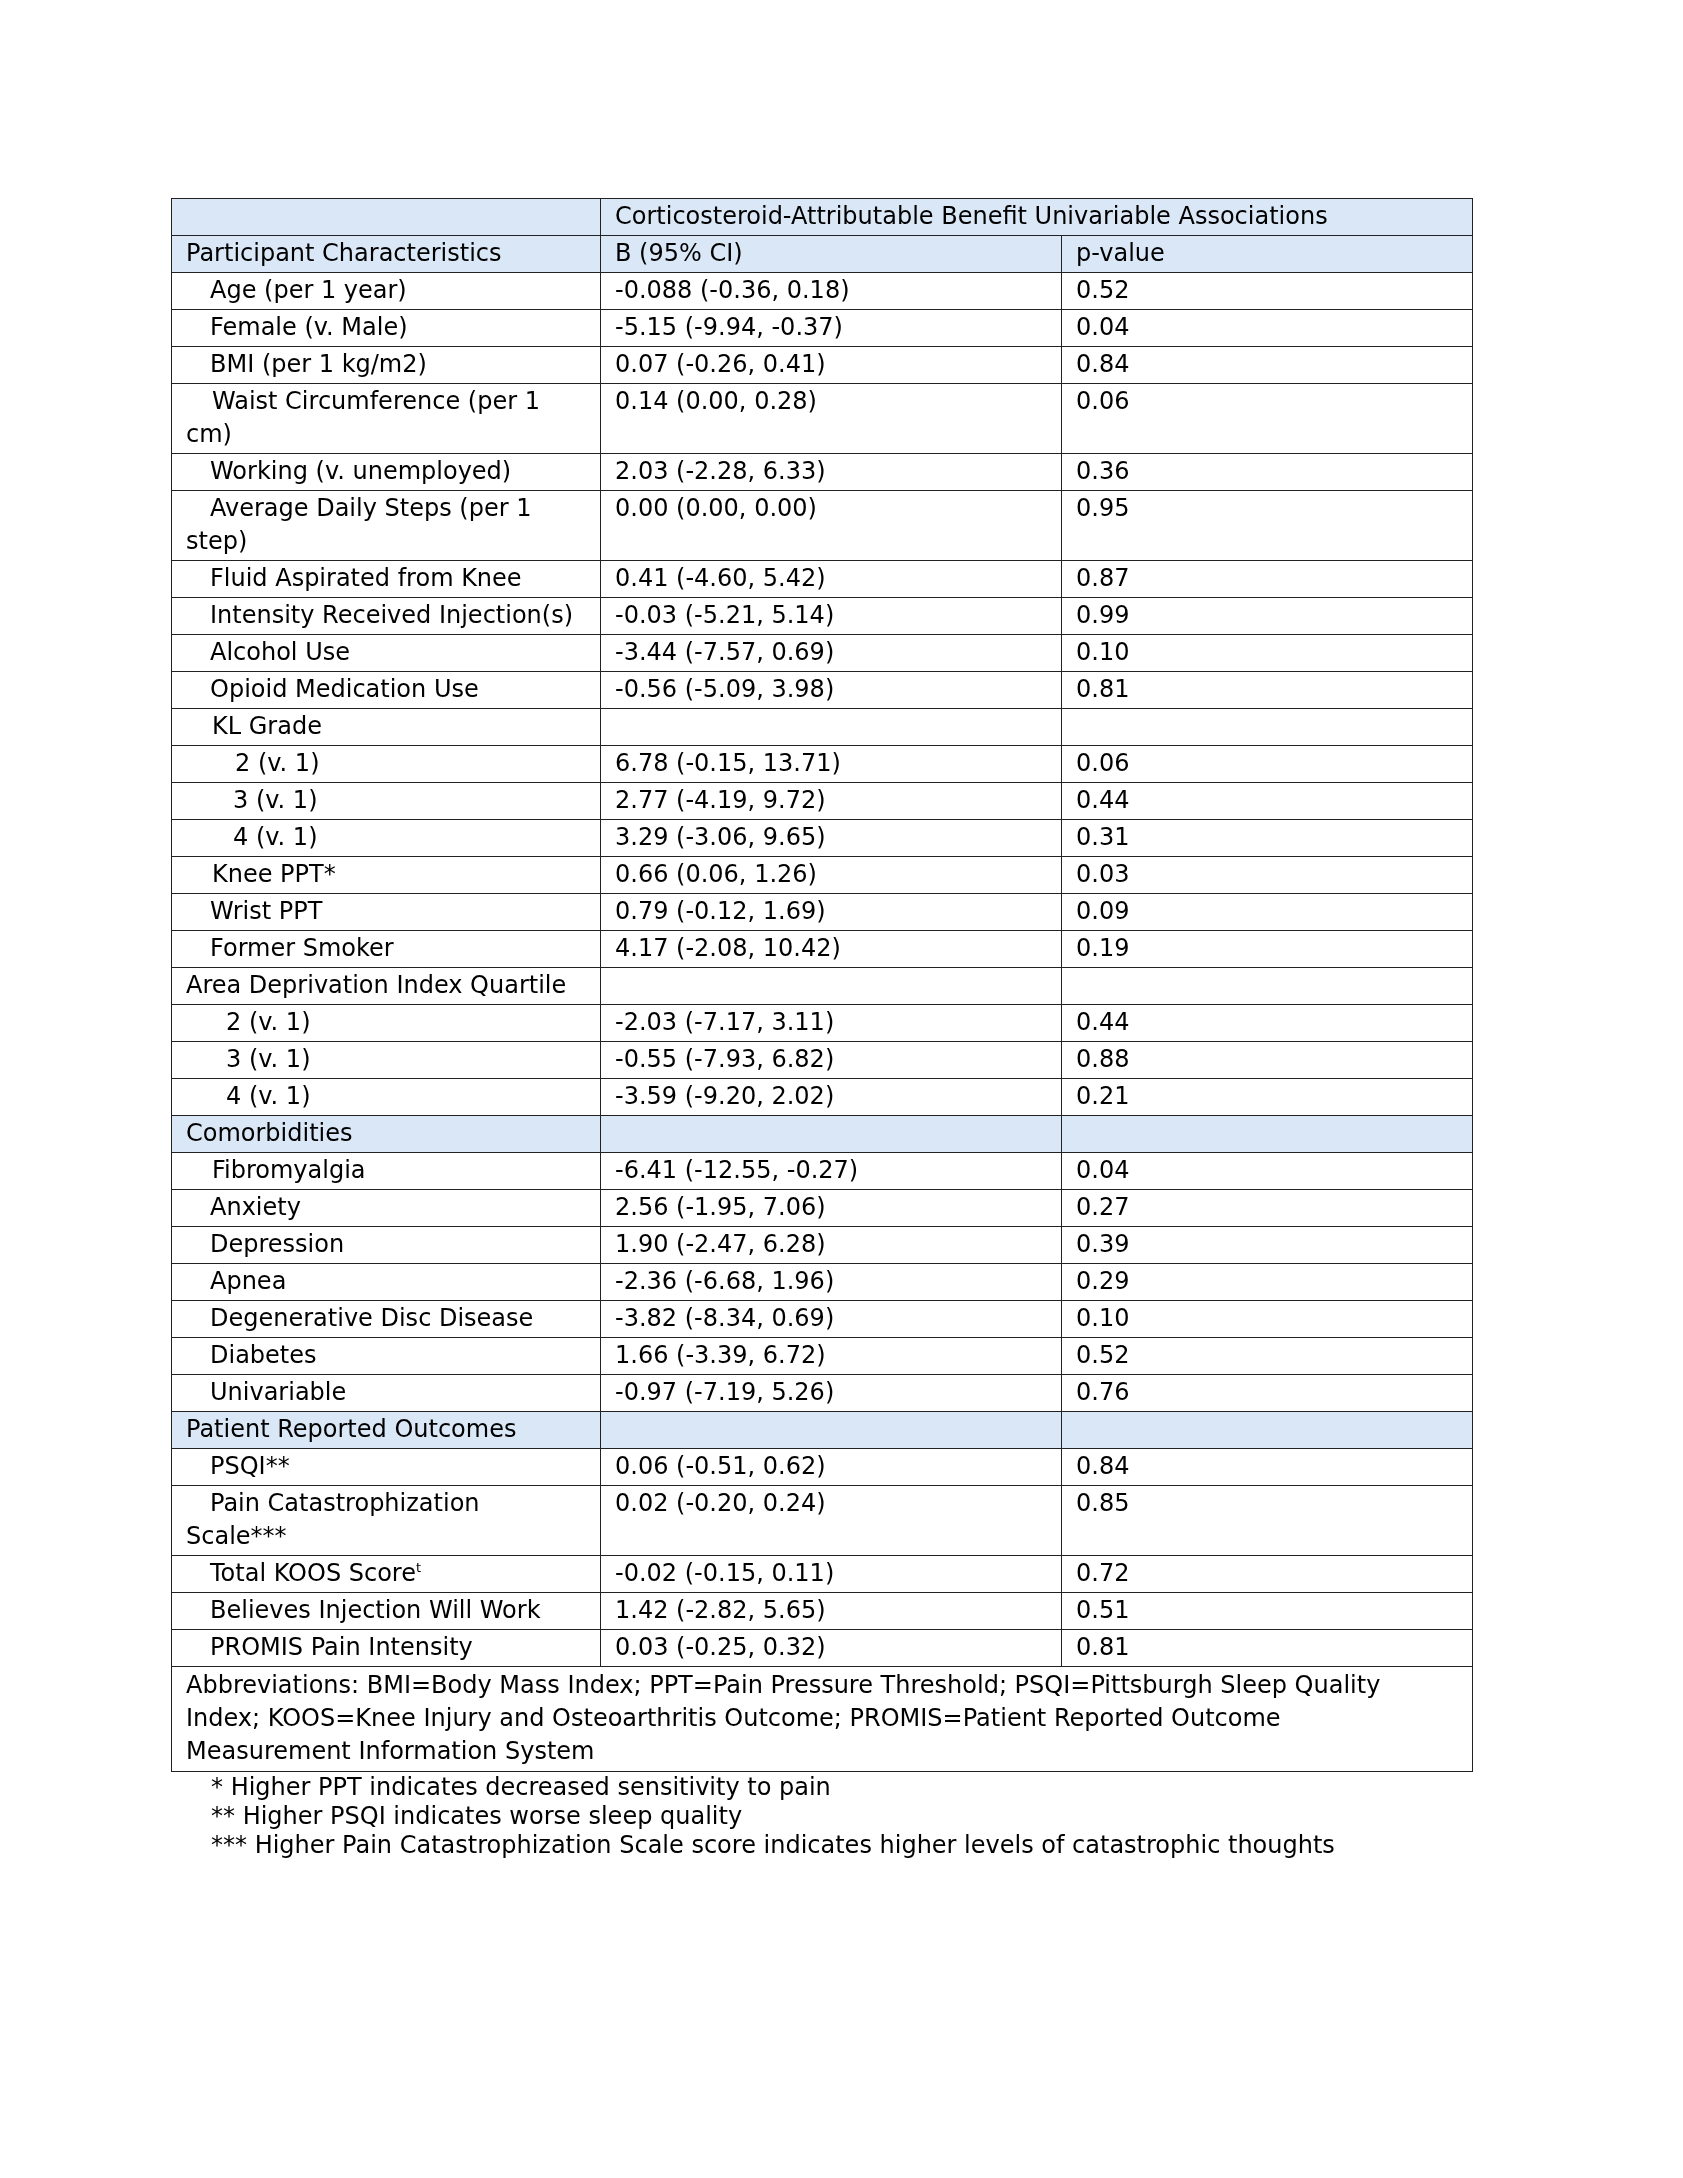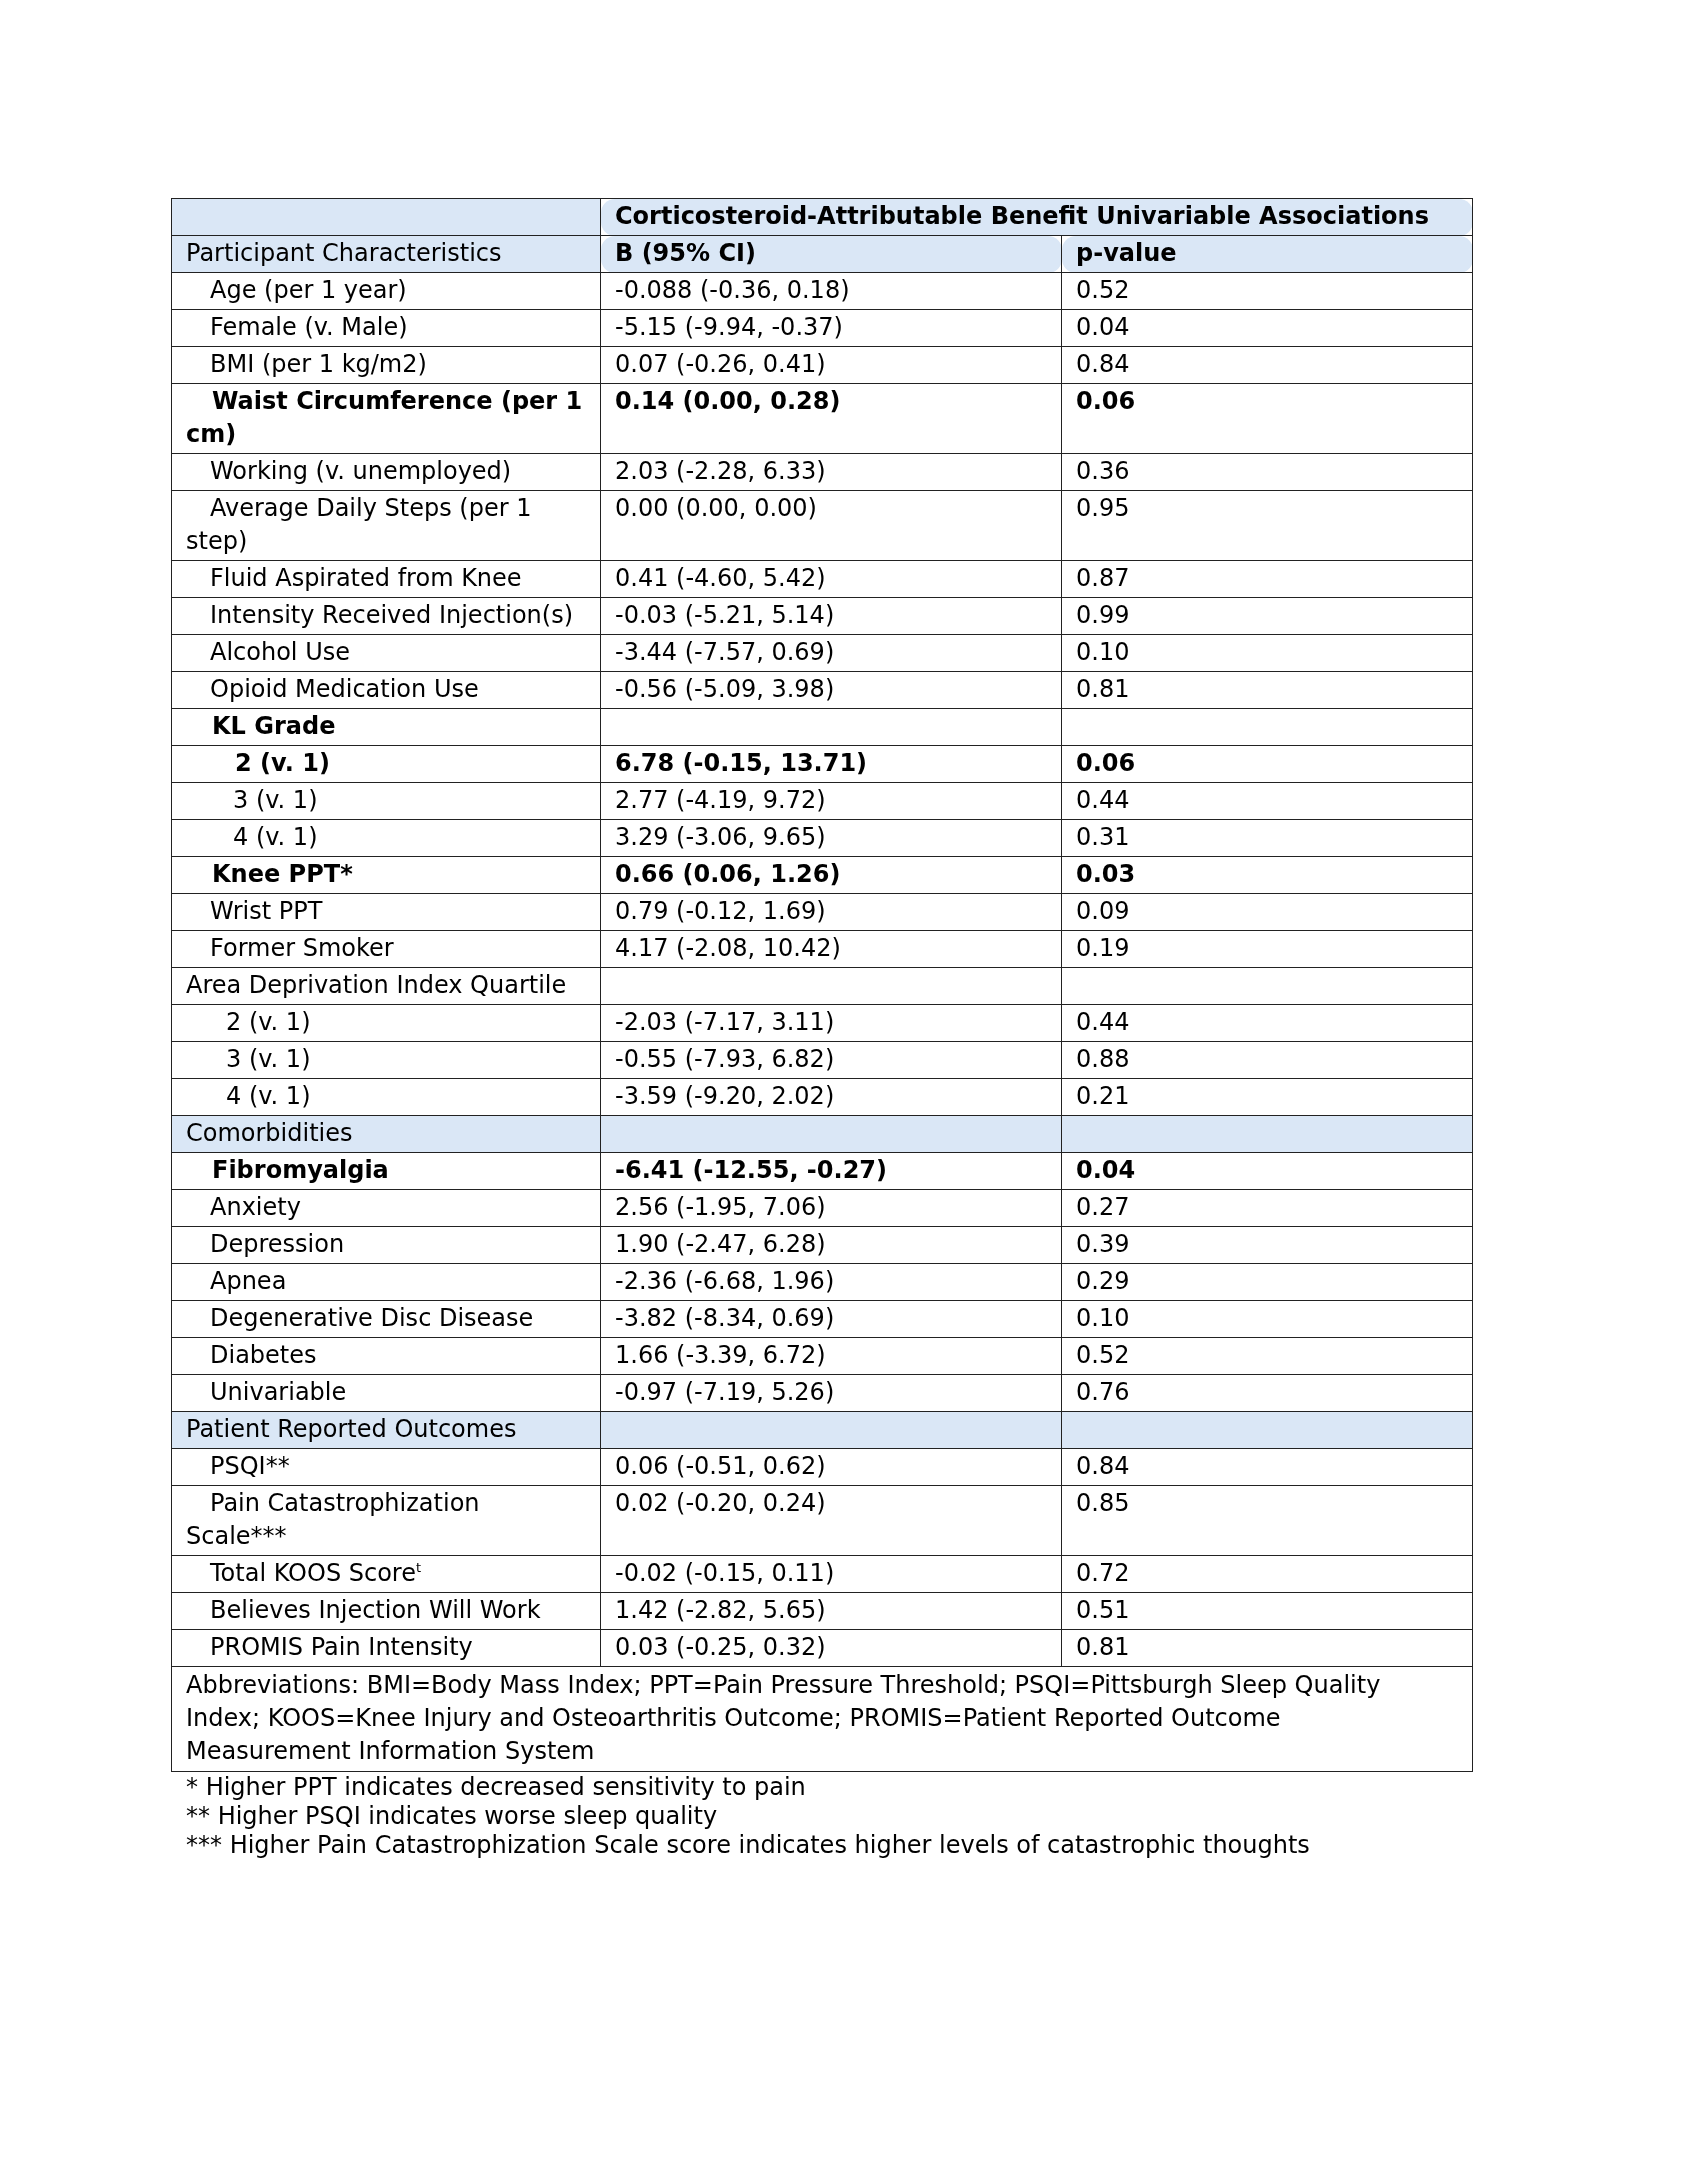--- a/index.html
+++ b/index.html
@@ -4,28 +4,28 @@
 <style>
   html, body { margin: 0; padding: 0; background: #ffffff; }
   body { width: 1683px; height: 2178px; position: relative; font-family: "DejaVu Sans", sans-serif; color: #000; }
   #doc { position: absolute; left: 171px; top: 198px; width: 1301px; }
   table { border-collapse: collapse; width: 1301px; table-layout: fixed; font-size: 24px; line-height: 33px; }
   col.c1 { width: 429px; }
   col.c2 { width: 461px; }
   col.c3 { width: 411px; }
   td { border: 1.5px solid #222; padding: 1px 14px 2px 14px; vertical-align: top; }
   tr.shade td { background: #dae7f6; }
-  .b { font-weight: bold; border-radius: 14px; }
+  .b { font-weight: normal; }
   .ind1 { padding-left: 38px; }
   .ind1b { padding-left: 40px; }
   .ind2 { padding-left: 54px; }
   .ind3 { padding-left: 63px; }
   sup { font-size: 13px; line-height: 0; vertical-align: 9px; }
   .abbr td { padding-top: 2px; padding-bottom: 3px; }
-  .foot { margin: 1px 0 0 15px; font-size: 24px; line-height: 29px; }
+  .foot { margin: 1px 0 0 40px; font-size: 24px; line-height: 29px; }
   .foot div { white-space: nowrap; }
 </style>
 </head>
 <body>
 
 <div id="doc">
 <table>
   <colgroup>
         <col class="c1">
         <col class="c2">

